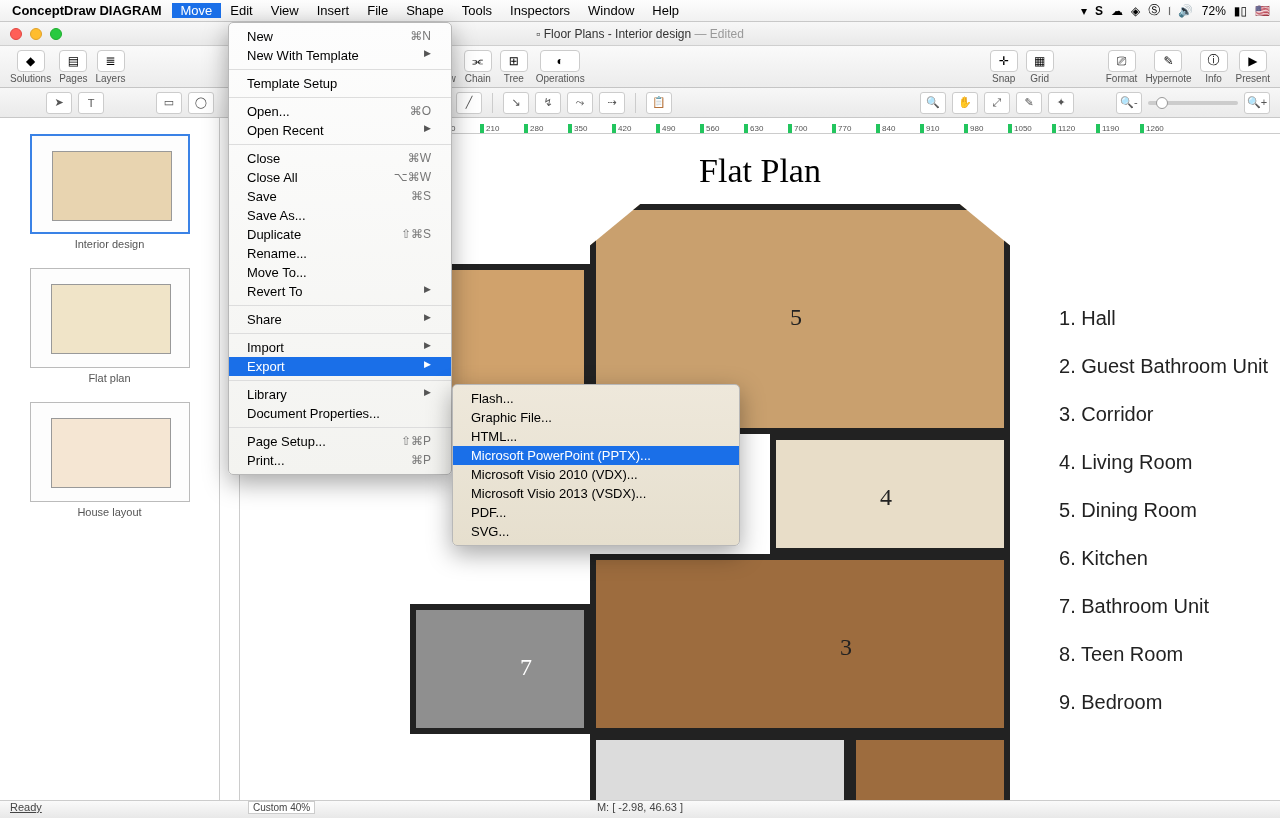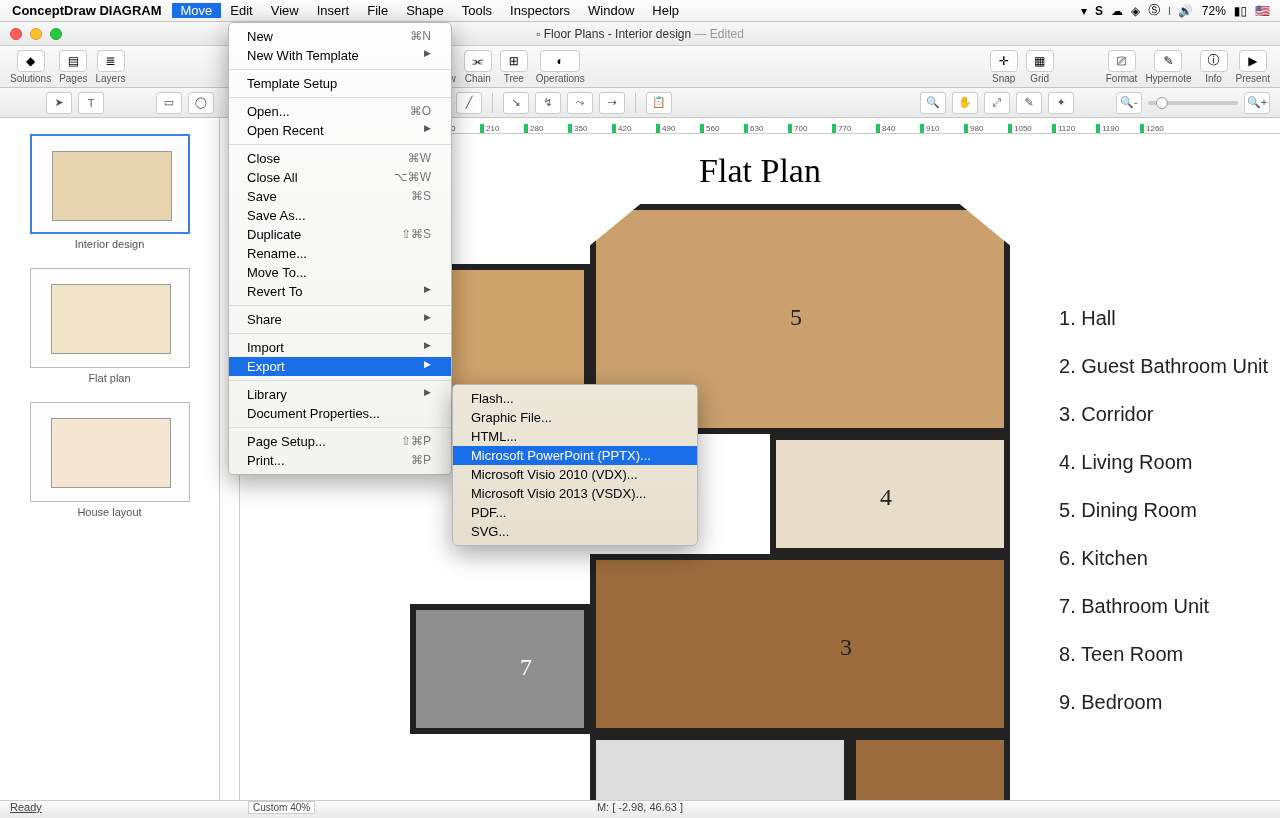--- a/index.html
+++ b/index.html
@@ -71,21 +71,21 @@
 
 
 .menu { position:absolute; background:linear-gradient(#fdfdfd,#f3f3f0); border:1px solid #b8b8b8; border-radius:5px; box-shadow:0 8px 24px rgba(0,0,0,.35); font-size:13px; padding:4px 0; z-index:100;}
 .menu .row{ padding:2px 20px 2px 18px; display:flex; justify-content:space-between; gap:30px; cursor:default; white-space:nowrap;}
 .menu .row .sc{color:#777; font-size:12px;}
 .menu .row.arrow::after{content:"▶"; font-size:9px; color:#555; margin-left:auto;}
 .menu .row.sel{ background:#1a6fe8; color:#fff;}
 .menu .row.sel.arrow::after{color:#fff;}
 .menu hr{ border:none; border-top:1px solid #ddd; margin:4px 0;}
 .filemenu{ left:228px; top:22px; width:224px;}
-.submenu{ left:452px; top:384px; width:246px; background:linear-gradient(#eee8db,#e6dfce);}
+.submenu{ left:452px; top:384px; width:288px; background:linear-gradient(#eee8db,#e6dfce);}
 
 
 .mini{position:absolute; background:#deb887; border:1px solid #999;}
 </style>
 </head>
 <body>
 
 <div class="menubar">
   <span class="appname">ConceptDraw DIAGRAM</span>
   <span id="menuitems"><span class="mitem active">Move</span><span class="mitem">Edit</span><span class="mitem">View</span><span class="mitem">Insert</span><span class="mitem">File</span><span class="mitem">Shape</span><span class="mitem">Tools</span><span class="mitem">Inspectors</span><span class="mitem">Window</span><span class="mitem">Help</span></span>

